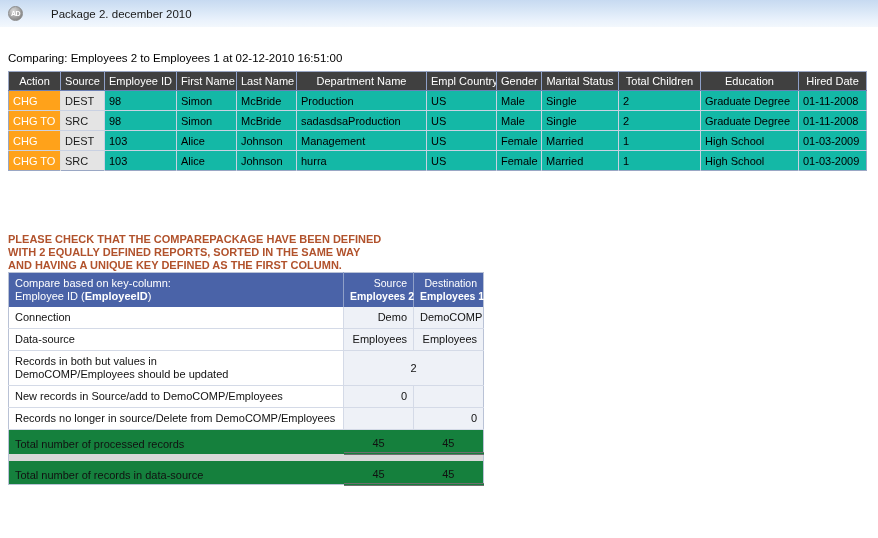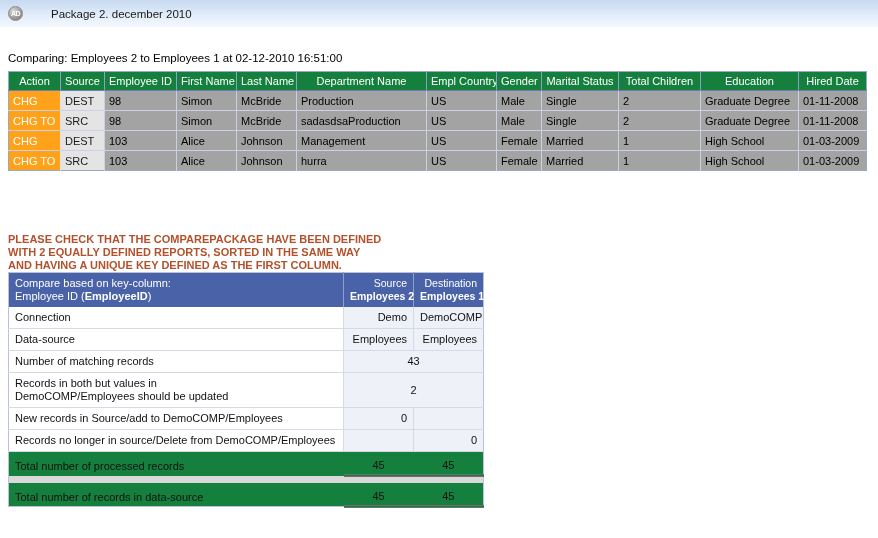--- a/index.html
+++ b/index.html
@@ -63,38 +63,38 @@
   }
 
   
   table.diff {
     border-collapse: collapse;
     width: 858px;
     table-layout: fixed;
     border: 1px solid #9aa7c4;
   }
   table.diff th {
-    background: #15803d;
+    background: #404040;
     color: #ffffff;
     font-weight: normal;
     font-size: 11px;
     text-align: center;
     padding: 3px 4px;
     border-right: 1px solid #8fa0c8;
     border-bottom: 1px solid #6b7fb4;
     white-space: nowrap;
     overflow: hidden;
   }
   table.diff th:last-child { border-right: none; }
   table.diff td {
     font-size: 11px;
     padding: 2px 4px;
     border-right: 1px solid #c9d1e2;
     border-bottom: 1px solid #c9d1e2;
-    background: #a3a3a3;
+    background: #14b8a6;
     white-space: nowrap;
     overflow: hidden;
     height: 15px;
   }
   table.diff td:last-child { border-right: none; }
   table.diff tr:last-child td { border-bottom: none; }
   td.cell-action {
     background: #ffa21a !important;
     color: #ffffff;
     font-size: 10.5px;
@@ -337,24 +337,20 @@
         <td class="lbl">Connection</td>
         <td class="val">Demo</td>
         <td class="val last">DemoCOMP</td>
       </tr>
       <tr>
         <td class="lbl">Data-source</td>
         <td class="val">Employees</td>
         <td class="val last">Employees</td>
       </tr>
       <tr>
-        <td class="lbl">Number of matching records</td>
-        <td class="val span2 last" colspan="2">43</td>
-      </tr>
-      <tr>
         <td class="lbl">
           <span style="display:block">Records in both but values in</span>
           <span style="display:block">DemoCOMP/Employees should be updated</span>
         </td>
         <td class="val span2 last" colspan="2">2</td>
       </tr>
       <tr>
         <td class="lbl">New records in Source/add to DemoCOMP/Employees</td>
         <td class="val">0</td>
         <td class="val last"></td>

